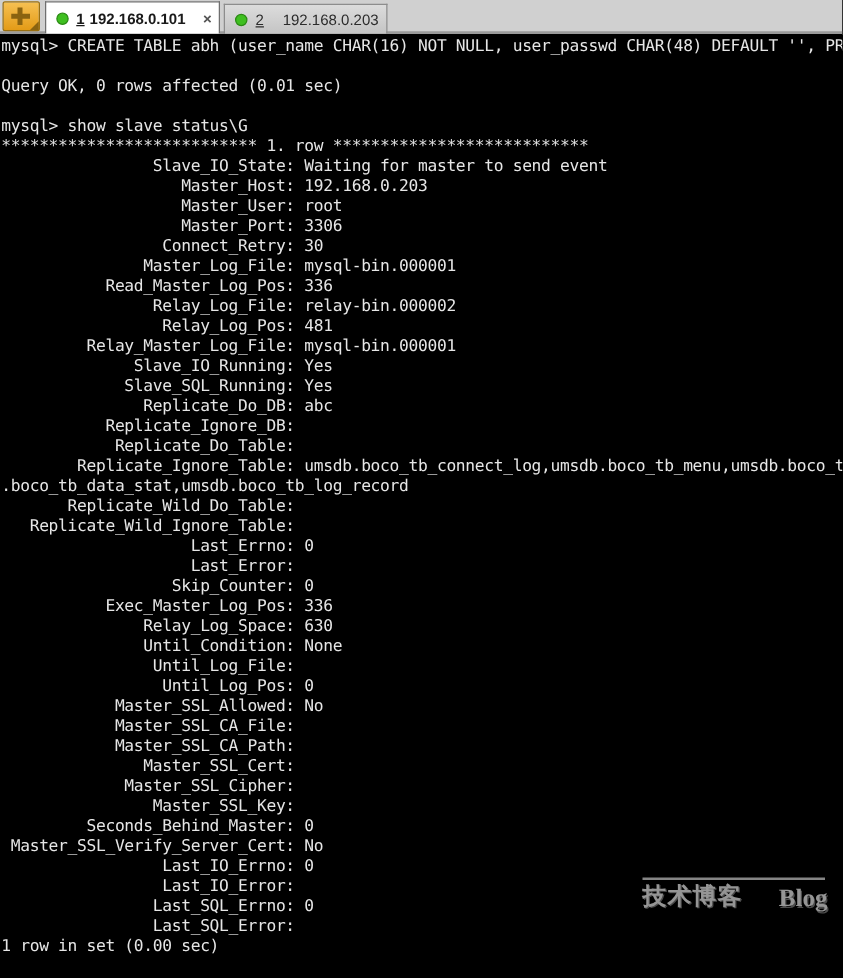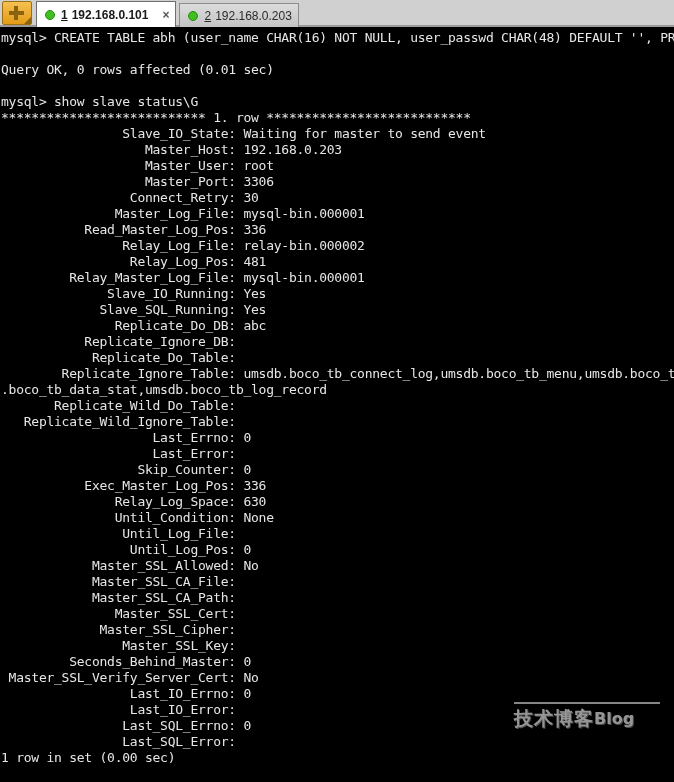--- a/index.html
+++ b/index.html
@@ -101,21 +101,21 @@
     text-decoration: underline;
     margin-right: 4px;
   }
   .tab-close {
     margin-left: 14px;
     font-size: 12px;
     color: #555555;
     line-height: 1;
     cursor: pointer;
   }
-  .tab.inactive .tab-label { font-weight: normal; }
+  .tab.inactive .tab-label { font-weight: normal; margin-left: 11px; }
 
   
   #terminal {
     position: relative;
     width: 674px;
     height: 753px;
     background: #000000;
     overflow: hidden;
   }
   #term-lines {
@@ -157,31 +157,33 @@
   }
   .wm-rule {
     height: 2px;
     background: #b9b9b9;
     margin: 1px 0 3px 0;
     width: 146px;
   }
   .wm-sub-row {
     display: flex;
     align-items: flex-end;
+    justify-content: space-between;
+    font-family: Liberation Serif, serif;
   }
   .wm-cn {
     font-size: 19px;
     font-weight: bold;
     color: #cfcfcf;
     letter-spacing: 1px;
     line-height: 22px;
     text-shadow: 1px 1px 0 #6a6a6a;
   }
   .wm-blog {
-    font-size: 16px;
+    font-size: 20px;
     font-weight: bold;
     color: #cfcfcf;
     line-height: 20px;
     text-shadow: 1px 1px 0 #6a6a6a;
   }
 </style>
 </head>
 <body>
 
 <div id="tabbar">

